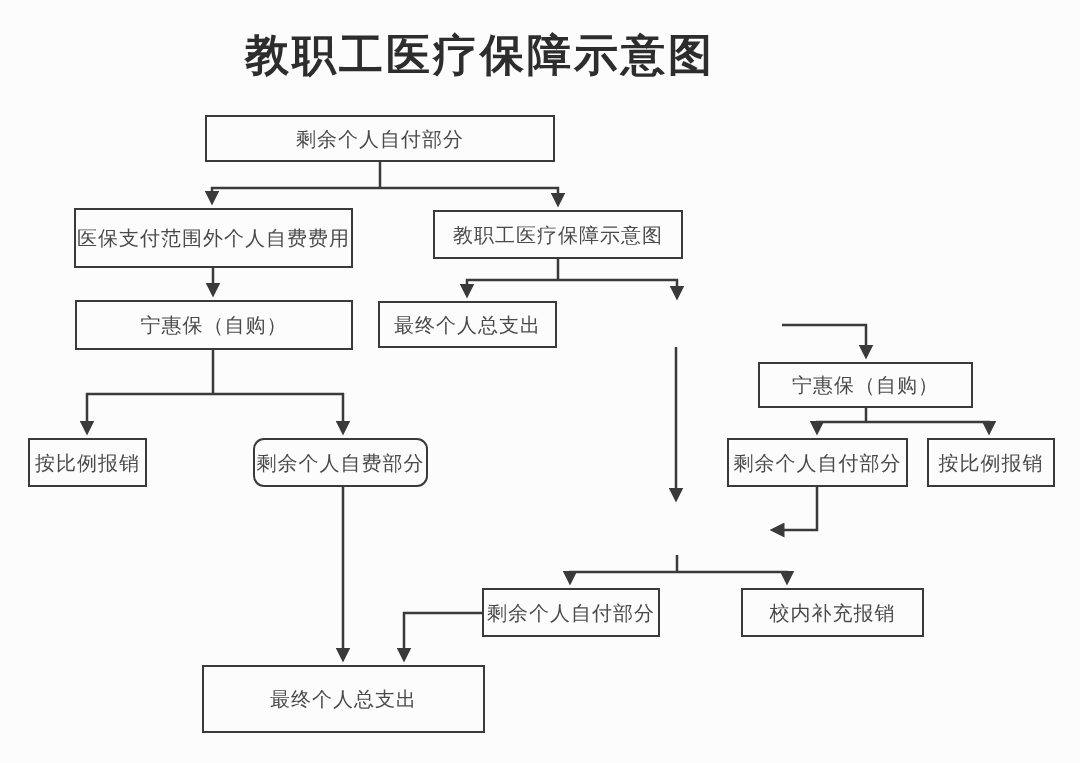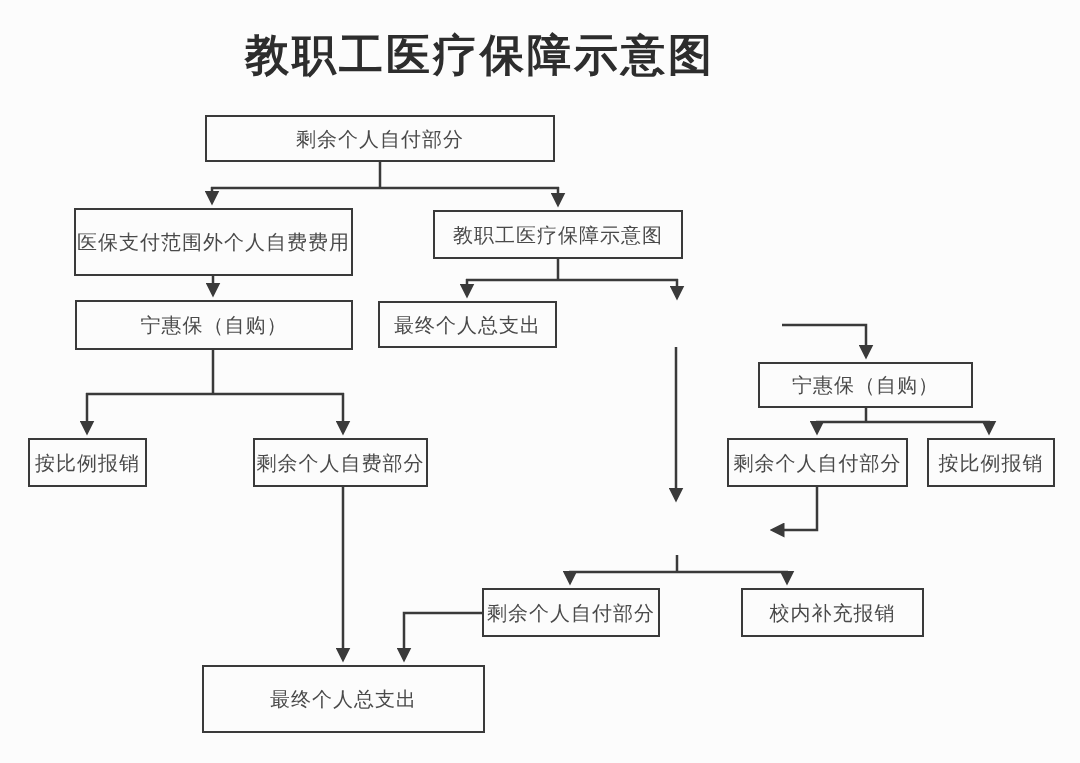--- a/index.html
+++ b/index.html
@@ -93,34 +93,34 @@
       <line x1="787" y1="571" x2="787" y2="582" marker-end="url(#arrowhead)"></line>
 
       <line x1="343" y1="487" x2="343" y2="659" marker-end="url(#arrowhead)"></line>
 
       <polyline points="482,613 404,613 404,659" marker-end="url(#arrowhead)"></polyline>
     </g>
   </svg>
 
   <div class="node" style="left:205px; top:115px; width:350px; height:47px;">剩余个人自付部分</div>
 
-  <div class="node" style="left:74px; top:208px; width:279px; height:68px;">医保支付范围外个人自费费用</div>
+  <div class="node" style="left:74px; top:208px; width:279px; height:60px;">医保支付范围外个人自费费用</div>
 
   <div class="node" style="left:433px; top:210px; width:250px; height:49px;">教职工医疗保障示意图</div>
 
   <div class="node" style="left:75px; top:300px; width:278px; height:50px;">宁惠保（自购）</div>
 
   <div class="node" style="left:378px; top:301px; width:179px; height:47px;">最终个人总支出</div>
 
 
   <div class="node" style="left:758px; top:362px; width:215px; height:46px;">宁惠保（自购）</div>
 
   <div class="node" style="left:28px; top:438px; width:119px; height:49px;">按比例报销</div>
 
-  <div class="node" style="left:253px; top:438px; width:175px; height:49px;">剩余个人自费部分</div>
+  <div class="node" style="left:253px; top:438px; width:175px; height:49px;border-radius:11px;">剩余个人自费部分</div>
 
   <div class="node" style="left:727px; top:438px; width:181px; height:49px;">剩余个人自付部分</div>
 
   <div class="node" style="left:927px; top:438px; width:128px; height:49px;">按比例报销</div>
 
 
   <div class="node" style="left:482px; top:588px; width:178px; height:49px;">剩余个人自付部分</div>
 
   <div class="node" style="left:697px; top:588px; width:183px; height:49px;margin-left:44px;">校内补充报销</div>
 

